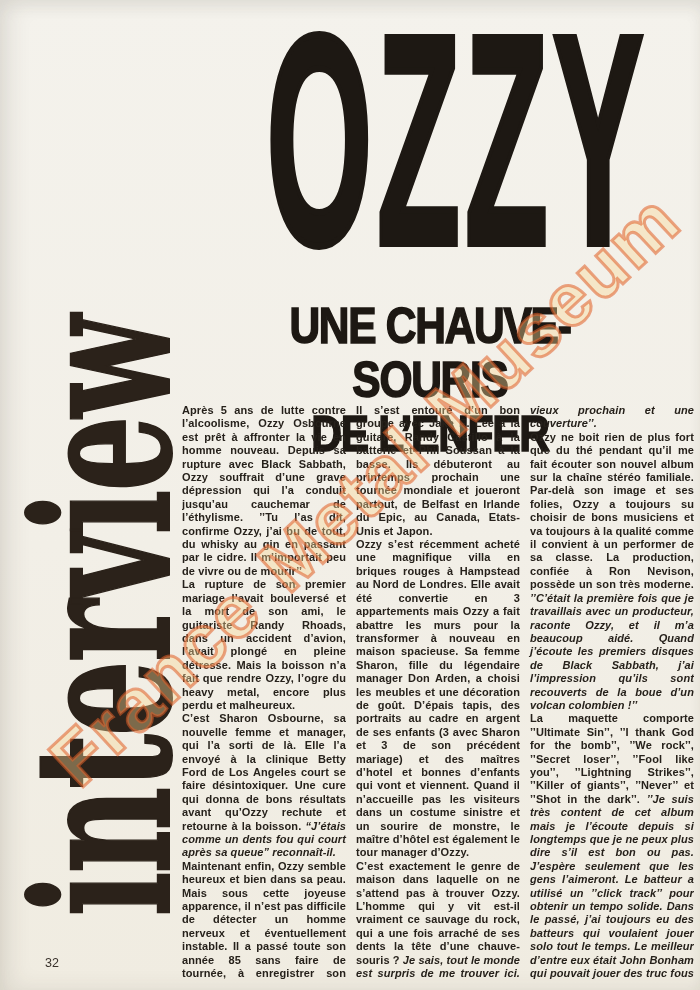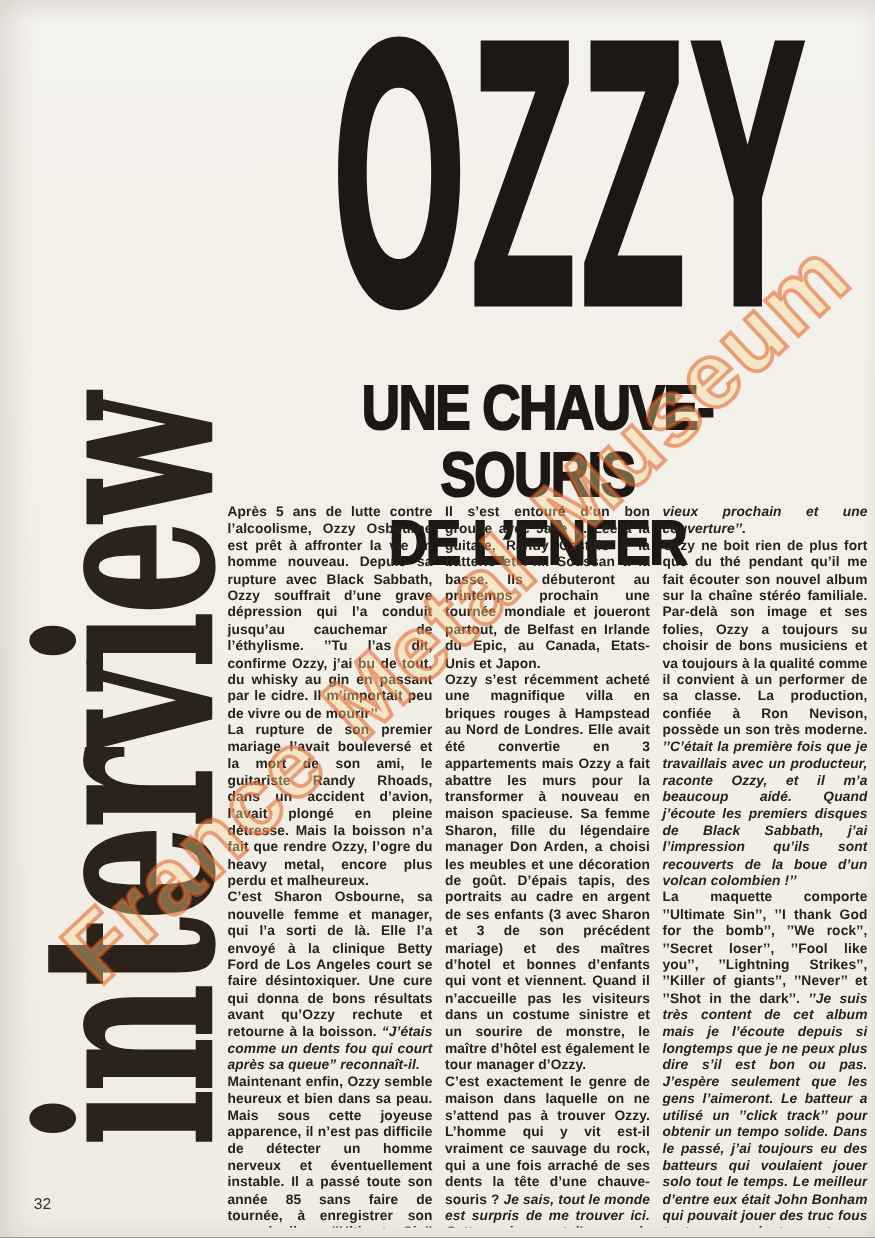--- a/index.html
+++ b/index.html
@@ -74,21 +74,21 @@
     letter-spacing:2px;word-spacing:8px;
     white-space:nowrap;
     color:var(--watermark-fill,rgba(247,216,150,.40));
     -webkit-text-stroke:3px var(--watermark-stroke,rgba(224,95,40,.55));
     transform:translate(-50%,-50%) rotate(-43deg);
     pointer-events:none;
   }
 
   
   .pageno{
-    position:absolute;left:27px;top:956px;
+    position:absolute;left:45px;top:956px;
     font-size:12.5px;color:#3a332c;
   }
 </style>
 </head>
 <body>
 
 <div class="page">
 
   <h1 class="ozzy">OZZY</h1>
 

